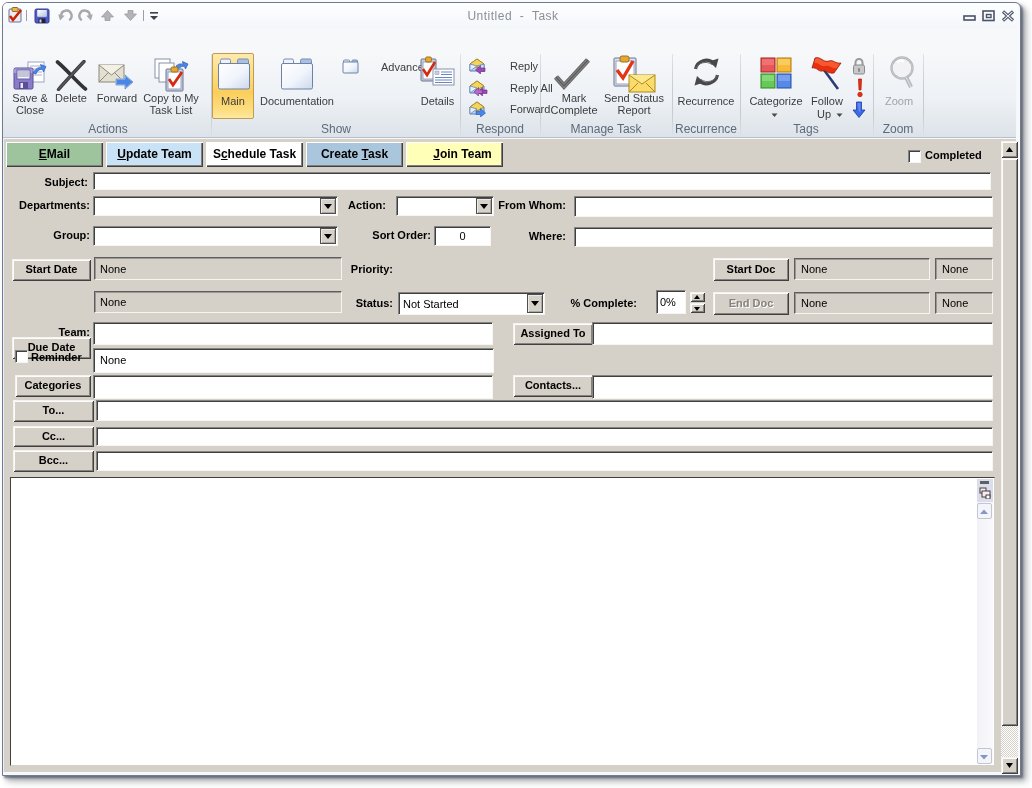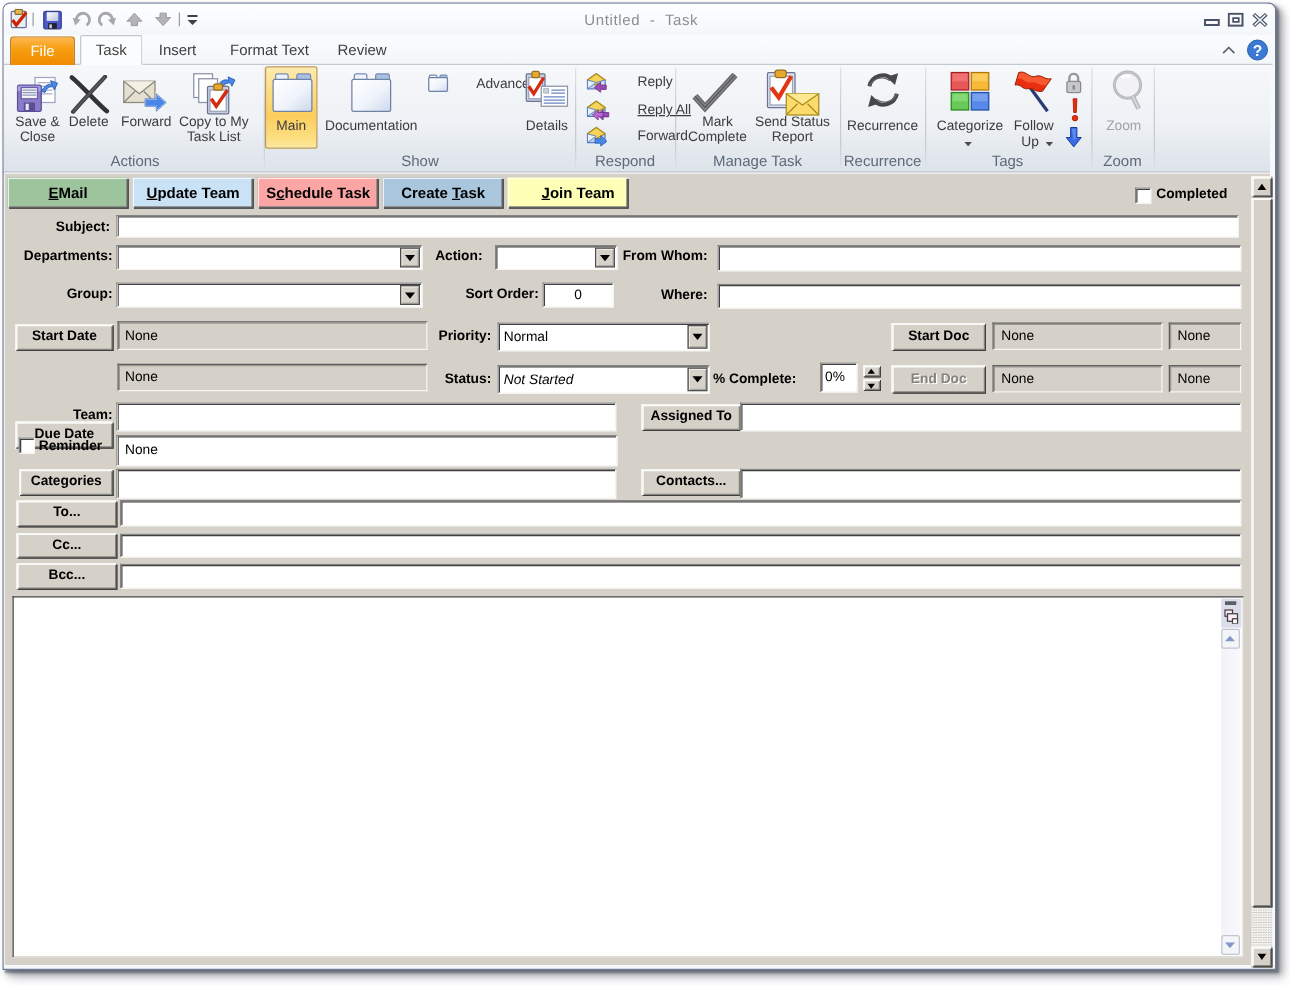--- a/index.html
+++ b/index.html
@@ -118,36 +118,20 @@
     </svg>
     <svg class="winbtn" style="left:979px" width="14" height="12" viewBox="0 0 14 12">
       <rect x="1" y="1" width="11" height="9.5" fill="none" stroke="#4b5368" stroke-width="1.6"></rect>
       <rect x="4.5" y="4.5" width="4.5" height="3" fill="none" stroke="#4b5368" stroke-width="1.4"></rect>
     </svg>
     <svg class="winbtn" style="left:998px" width="14" height="12" viewBox="0 0 14 12">
       <path d="M2 1.5 L12 10.5 M12 1.5 L2 10.5" fill="none" stroke="#4b5368" stroke-width="3.2"></path>
       <path d="M2.6 1.9 L11.4 10.1 M11.4 1.9 L2.6 10.1" fill="none" stroke="#eef1f6" stroke-width="1.1"></path>
     </svg>
   </div>
-  <div id="tabrow">
-    <div class="tline"></div>
-    <div id="filetab">File</div>
-    <div id="tasktab">Task</div>
-    <div class="tabtxt" style="left:124px;">Insert</div>
-    <div class="tabtxt" style="left:181px;">Format Text</div>
-    <div class="tabtxt" style="left:267px;">Review</div>
-    <svg class="abs" style="left:974px;top:8px" width="12" height="9" viewBox="0 0 12 9">
-      <path d="M1.5 6.5 L6 2 L10.5 6.5" fill="none" stroke="#5a6270" stroke-width="1.4" stroke-linejoin="round"></path>
-    </svg>
-    <svg class="abs" style="left:994px;top:3px" width="18" height="18" viewBox="0 0 18 18">
-      <circle cx="9" cy="9" r="8" fill="#3a7ad4"></circle>
-      <circle cx="9" cy="9" r="8" fill="none" stroke="#2a5eae" stroke-width="0.8"></circle>
-      <text x="9" y="13.5" font-size="12.5" font-weight="bold" fill="#fff" text-anchor="middle" font-family="Liberation Sans">?</text>
-    </svg>
-  </div>
   <div id="ribbon">
     <div class="gsep" style="left:208px"></div>
     <div class="gsep" style="left:457px"></div>
     <div class="gsep" style="left:537px"></div>
     <div class="gsep" style="left:669px"></div>
     <div class="gsep" style="left:737px"></div>
     <div class="gsep" style="left:870px"></div>
     <div class="gsep" style="left:920px"></div>
 
     <svg class="abs" style="left:10px;top:9px" width="34" height="30" viewBox="0 0 34 30">
@@ -249,21 +233,21 @@
       <path d="M16 10 L11.5 10 L11.5 7.5 L6.5 12 L11.5 16 L11.5 13.5 L16 13.5 Z" fill="#9a4ab4" stroke="#6a2a84" stroke-width="0.6"></path>
     </svg>
     <div class="smlbl" style="left:487px;top:8px;">Reply</div>
     <svg class="abs" style="left:466px;top:28px" width="19" height="16" viewBox="0 0 19 16">
       <path d="M1 6 L8 1 L15 6 L15 13 L1 13 Z" fill="#b8d4f0" stroke="#5a7cb8"></path>
       <path d="M1 6 L8 10 L15 6 L8 1 Z" fill="#f4d45a" stroke="#b89018"></path>
       <path d="M1 6 L1 13 L8 8 Z" fill="#e4f0fc" stroke="#5a7cb8" stroke-width="0.7"></path>
       <path d="M18 10 L13.5 10 L13.5 7.5 L9 12 L13.5 16 L13.5 13.5 L18 13.5 Z" fill="#9a4ab4" stroke="#6a2a84" stroke-width="0.6"></path>
       <path d="M13.5 10 L9.5 10 L9.5 7.5 L5 12 L9.5 16 L9.5 13.5 L13.5 13.5 Z" fill="#b46ad0" stroke="#6a2a84" stroke-width="0.6"></path>
     </svg>
-    <div class="smlbl" style="left:487px;top:30px;text-decoration:underline;">Reply All</div>
+    <div class="smlbl" style="left:487px;top:30px;">Reply All</div>
     <svg class="abs" style="left:466px;top:49px" width="18" height="16" viewBox="0 0 18 16">
       <path d="M1 6 L8 1 L15 6 L15 13 L1 13 Z" fill="#b8d4f0" stroke="#5a7cb8"></path>
       <path d="M1 6 L8 10 L15 6 L8 1 Z" fill="#f4d45a" stroke="#b89018"></path>
       <path d="M1 6 L1 13 L8 8 Z" fill="#e4f0fc" stroke="#5a7cb8" stroke-width="0.7"></path>
       <path d="M7 10 L11.5 10 L11.5 7.5 L16.5 12 L11.5 16 L11.5 13.5 L7 13.5 Z" fill="#4a86e8" stroke="#2a5cb4" stroke-width="0.6"></path>
     </svg>
     <div class="smlbl" style="left:487px;top:51px;">Forward</div>
     <div class="glabel" style="left:452px;width:90px;">Respond</div>
 
     <svg class="abs" style="left:549px;top:6px" width="40" height="34" viewBox="0 0 40 34">
@@ -341,21 +325,21 @@
       <path d="M18 22 L23 32" stroke="#b4b6bc" stroke-width="4"></path>
       <path d="M18 22 L23 32" stroke="#d8d8dc" stroke-width="1.6"></path>
       <path d="M9 7 A 7 7 0 0 1 16 6.5" stroke="#fff" stroke-width="2.4" fill="none"></path>
     </svg>
     <div class="biglbl" style="left:872px;top:43px;width:48px;color:#a0a4ac;">Zoom</div>
     <div class="glabel" style="left:850px;width:90px;">Zoom</div>
   </div>
   <div id="form">
     <div class="cbtn" style="left:3px;background:#9dc49d;"><u>E</u>Mail</div>
     <div class="cbtn" style="left:103px;background:#c9e2f6;"><u>U</u>pdate Team</div>
-    <div class="cbtn" style="left:203px;background:#fca5a5;">S<u>c</u>hedule Task</div>
+    <div class="cbtn" style="left:203px;background:#ffffff;">S<u>c</u>hedule Task</div>
     <div class="cbtn" style="left:303px;background:#aac6dc;">Create <u>T</u>ask</div>
     <div class="cbtn" style="left:403px;background:#ffffb8;padding-left:16px;"><u>J</u>oin Team</div>
     <div class="chk" style="left:905px;top:11px;"></div>
     <div class="abs" style="left:922px;top:10px;font-size:11px;font-weight:bold;">Completed</div>
 
     <div class="lbl" style="left:0px;top:37px;width:85px;">Subject:</div>
     <div class="field" style="left:90px;top:33px;width:898px;height:18px;"></div>
 
     <div class="lbl" style="left:0px;top:60px;width:87px;">Departments:</div>
     <div class="field" style="left:90px;top:57px;width:245px;height:20px;">
@@ -373,29 +357,28 @@
         <div class="combo-arrow"></div>
       </div>
     <div class="lbl" style="left:300px;top:90px;width:128px;">Sort Order:</div>
     <div class="field" style="left:431px;top:87px;width:57px;height:20px;text-align:center;font-size:11px;line-height:18px;">0</div>
     <div class="lbl" style="left:480px;top:91px;width:83px;">Where:</div>
     <div class="field" style="left:571px;top:88px;width:419px;height:20px;"></div>
 
     <div class="rbtn" style="left:9px;top:120px;width:79px;height:22px;line-height:21px;">Start Date</div>
     <div class="gfield" style="left:91px;top:118px;width:248px;height:23px;padding:5px 0 0 5px;">None</div>
     <div class="lbl" style="left:300px;top:124px;width:90px;">Priority:</div>
-    <div class="field" style="left:395px;top:119px;width:170px;height:23px;font-size:11px;padding:5px 0 0 4px;">Normal<div class="combo-arrow"></div></div>
     <div class="rbtn" style="left:710px;top:119px;width:76px;height:23px;line-height:22px;">Start Doc</div>
     <div class="gfield" style="left:791px;top:119px;width:136px;height:22px;padding:4px 0 0 6px;">None</div>
     <div class="gfield" style="left:932px;top:119px;width:58px;height:22px;padding:4px 0 0 6px;">None</div>
 
     <div class="rbtn" style="left:9px;top:154px;width:79px;height:22px;line-height:21px;margin-top:44px;">Due Date</div>
     <div class="gfield" style="left:91px;top:152px;width:248px;height:22px;padding:4px 0 0 5px;">None</div>
     <div class="lbl" style="left:300px;top:158px;width:90px;">Status:</div>
-    <div class="field" style="left:395px;top:153px;width:170px;height:23px;font-size:11px;padding:5px 0 0 4px;font-style:italic;">Not Started<div class="combo-arrow"></div></div>
+    <div class="field" style="left:395px;top:153px;width:147px;height:23px;font-size:11px;padding:5px 0 0 4px;">Not Started<div class="combo-arrow"></div></div>
     <div class="lbl" style="left:544px;top:158px;width:90px;">% Complete:</div>
     <div class="field" style="left:653px;top:151px;width:30px;height:24px;font-size:11px;padding:5px 0 0 3px;">0%</div>
     <div class="abs" style="left:687px;top:153px;width:15px;height:21px;">
       <div class="abs rbtn" style="left:0;top:0;width:15px;height:10px;"></div>
       <div class="abs rbtn" style="left:0;top:11px;width:15px;height:10px;"></div>
       <div class="abs" style="left:4px;top:2.5px;width:0;height:0;border:3.5px solid transparent;border-bottom:4.5px solid #000;border-top:none;"></div>
       <div class="abs" style="left:4px;top:14.5px;width:0;height:0;border:3.5px solid transparent;border-top:4.5px solid #000;border-bottom:none;"></div>
     </div>
     <div class="rbtn" style="left:710px;top:153px;width:76px;height:23px;line-height:22px;color:#84837d;text-shadow:1px 1px 0 #fff;">End Doc</div>
     <div class="gfield" style="left:791px;top:153px;width:136px;height:22px;padding:4px 0 0 6px;">None</div>

